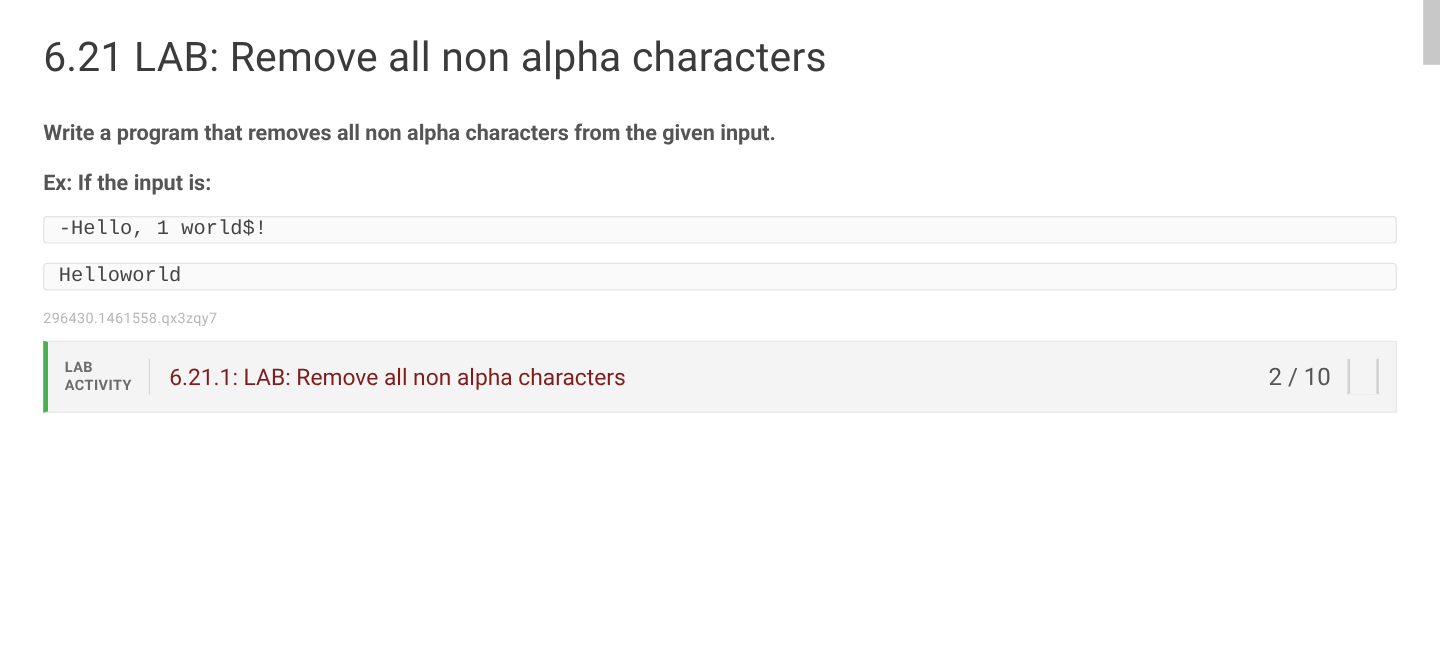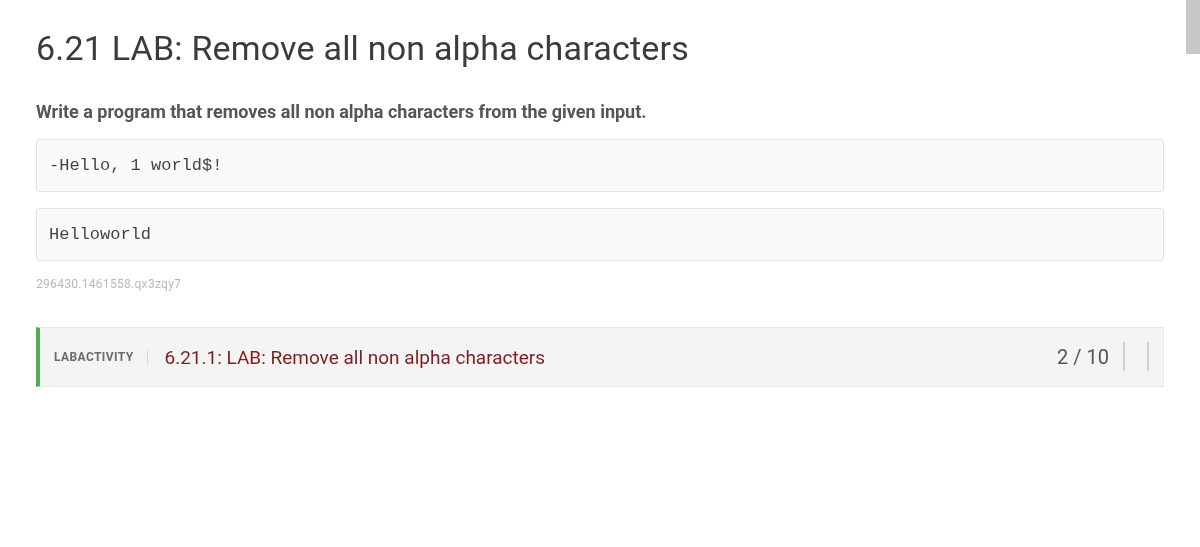--- a/index.html
+++ b/index.html
@@ -3,27 +3,27 @@
 <meta charset="utf-8">
 <style>
   * { box-sizing: border-box; margin: 0; padding: 0; }
   html, body { width: 1200px; height: 547px; overflow: hidden; font-family: -apple-system, BlinkMacSystemFont, "Segoe UI", Roboto, Helvetica, Arial, sans-serif; background: #ffffff; color:#333; }
   .page        { position: relative; padding: 28px 36px 0 36px; height: 492px; }
   .scroll-stub { position:absolute; right:0; top:0; width:14px; height:54px; background:#c8c8c8; }
   h1.title     { font-size: 34px; font-weight: 400; color:#3b3b3b; letter-spacing:.2px; margin-bottom: 30px; }
   p.body-text  { font-size: 18px; font-weight: 700; color:#555; line-height:1.5; margin-bottom: 14px; }
   pre.io       { font-family: "Courier New", Courier, monospace; font-size:17px; color:#444;
                  background:#fafafa; border:1px solid #e3e3e3; border-radius:3px;
-                 padding:16px 12px; margin:6px 0 16px 0; white-space:pre; }
-  .id-string   { font-size:12px; color:#b8b8b8; margin:4px 0 36px 0; letter-spacing:.3px; }
+                 padding:1px 12px; margin:6px 0 16px 0; white-space:pre; }
+  .id-string   { font-size:12px; color:#b8b8b8; margin:4px 0 12px 0; letter-spacing:.3px; }
 
   .activity-banner { display:flex; align-items:center; background:#f4f4f4;
                      border:1px solid #e8e8e8; border-left:4px solid #4caf50;
                      height:60px; padding:0 14px; }
-  .banner-tag    { display:flex; flex-direction:row; justify-content:center;
+  .banner-tag    { display:flex; flex-direction:column; justify-content:center;
                    font-size:12px; font-weight:700; color:#6b6b6b; letter-spacing:.4px;
                    padding-right:14px; border-right:1px solid #d9d9d9; line-height:1.25; }
   .banner-title  { flex:1; font-size:19px; color:#7f1d1d; padding-left:16px; }
   .banner-score  { font-size:20px; color:#555; padding-right:10px; }
   .bookmark-icon { width:26px; height:30px; border:2px solid #cfcfcf; border-top:none;
                    position:relative; margin-left:4px; }
   .bookmark-icon::after{
     content:""; position:absolute; bottom:-2px; left:-2px; width:0; height:0;
     border-left:13px solid transparent; border-right:13px solid transparent;
     border-bottom:10px solid #f4f4f4;
@@ -33,20 +33,21 @@
 <body>
 
 <div class="page">
 
   <div class="scroll-stub"></div>
 
   <h1 class="title">6.21 LAB: Remove all non alpha characters</h1>
 
   <p class="body-text">Write a program that removes all non alpha characters from the given input.</p>
 
+  <p class="body-text">Ex: If the input is:</p>
 
   <pre class="io">-Hello, 1 world$!</pre>
 
 
   <pre class="io">Helloworld</pre>
 
   <div class="id-string">296430.1461558.qx3zqy7</div>
 
   <div class="activity-banner">
     <div class="banner-tag">

